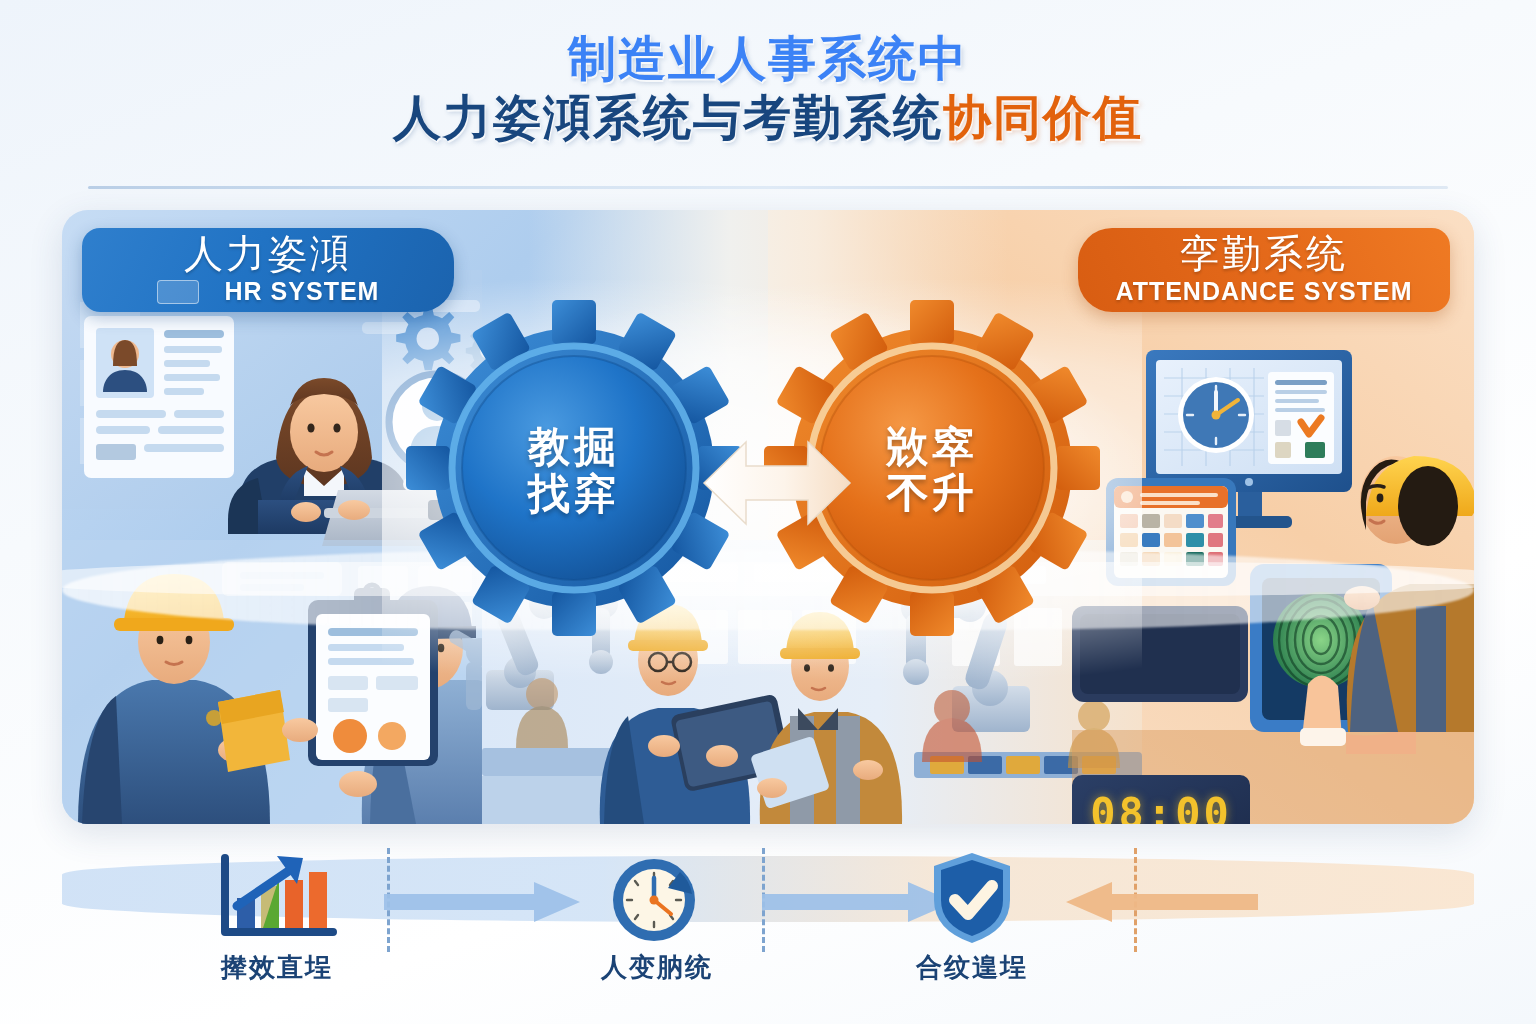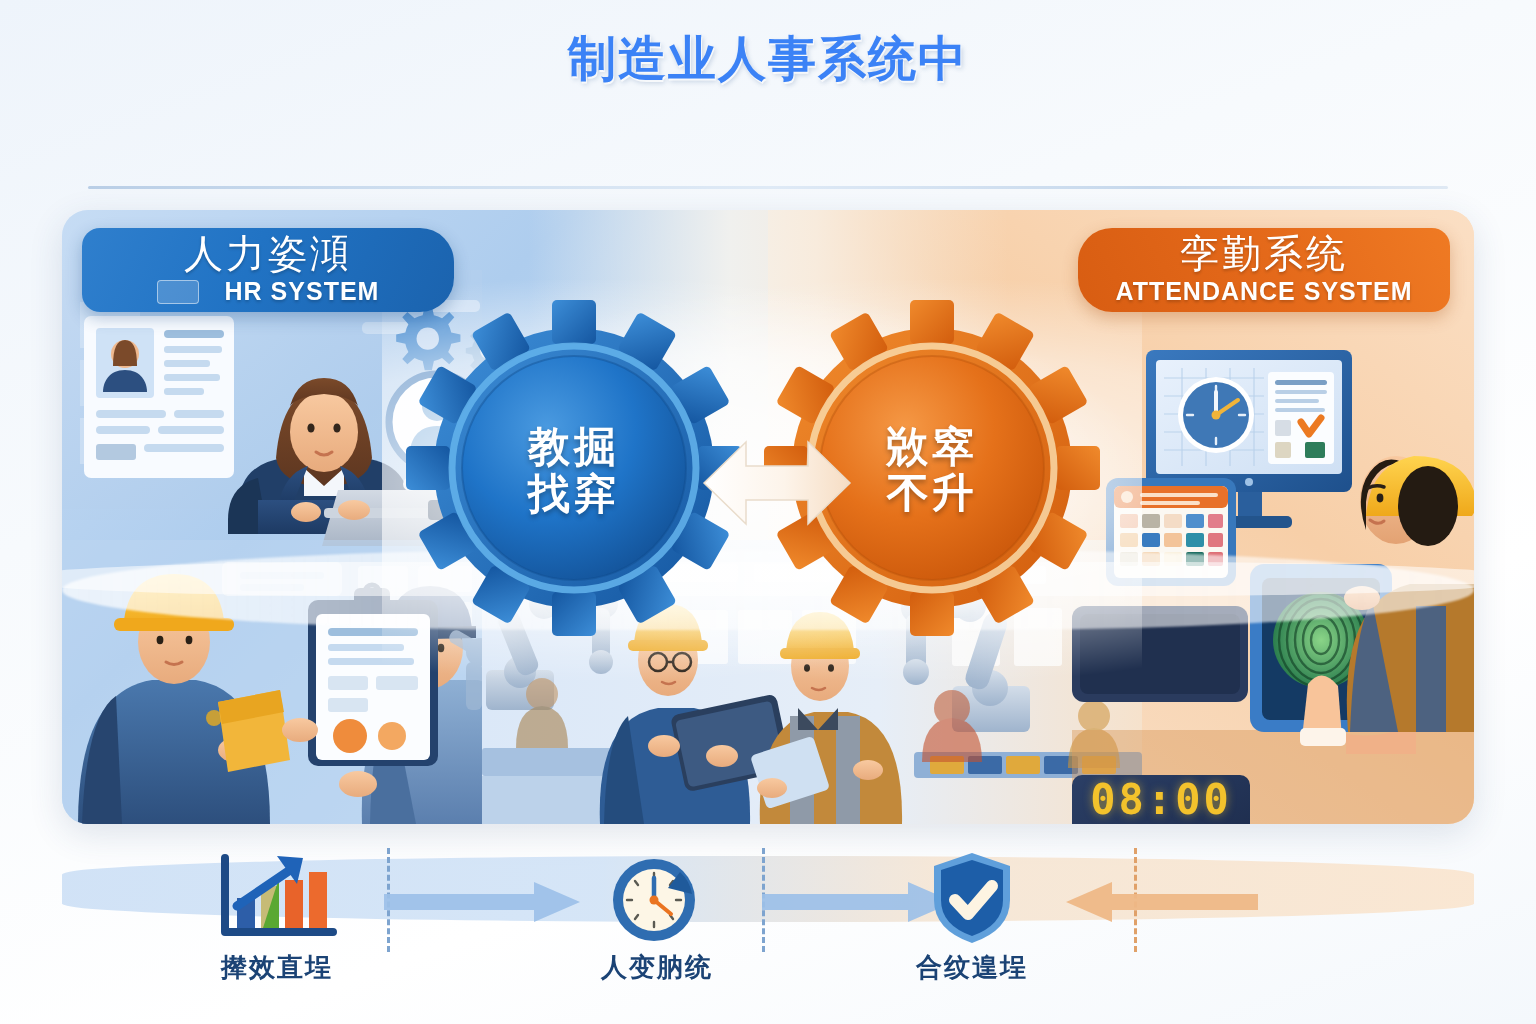--- a/index.html
+++ b/index.html
@@ -112,21 +112,21 @@
     pointer-events: none;
   }
 
   
   .center-arrow { position: absolute; left: 640px; top: 218px; z-index: 28; }
 
   
   .art { position: absolute; }
   .led-clock { left: 1010px; top: 565px; width: 178px; height: 76px;
                background: linear-gradient(150deg, #2b3f66, #1d2c4c); border-radius: 10px;
-               display: flex; justify-content: center; }
+               display: flex; align-items: center; justify-content: center; }
   .led-text { color: #f3c22c; font-family: "DejaVu Sans Mono", monospace; font-size: 42px;
               font-weight: 700; letter-spacing: 3px; text-shadow: 0 0 10px rgba(243,194,44,.55); }
 
   
   .flow {
     position: absolute; left: 62px; top: 828px; width: 1412px; height: 190px;
   }
   .flow-ribbon {
     position: absolute; left: 0; top: 28px; width: 100%; height: 66px;
     background: linear-gradient(90deg, rgba(197,219,244,.78) 0%, rgba(203,223,245,.8) 38%,
@@ -146,20 +146,23 @@
     border-left: 3px dashed #7ea4cf;
   }
   .flow-sep.orange { border-left-color: #e0a169; }
   .flow-arrow { position: absolute; top: 52px; }
 </style>
 </head>
 <body>
 
 <div class="title-block">
   <div class="title-line title-line1">制造业人事系统中</div>
+  <div class="title-line">
+    <span class="title-line2">人力姿澒系统与考勤系统</span><span class="title-accent">协同价值</span>
+  </div>
 </div>
 <div class="title-divider"></div>
 
 <div class="main-card">
 
   <div class="hr-bg"></div>
   <div class="att-bg"></div>
   <div class="mid-veil"></div>
 
   <svg class="art" style="left:0;top:0;width:760px;height:614px;" viewBox="0 0 760 614">

